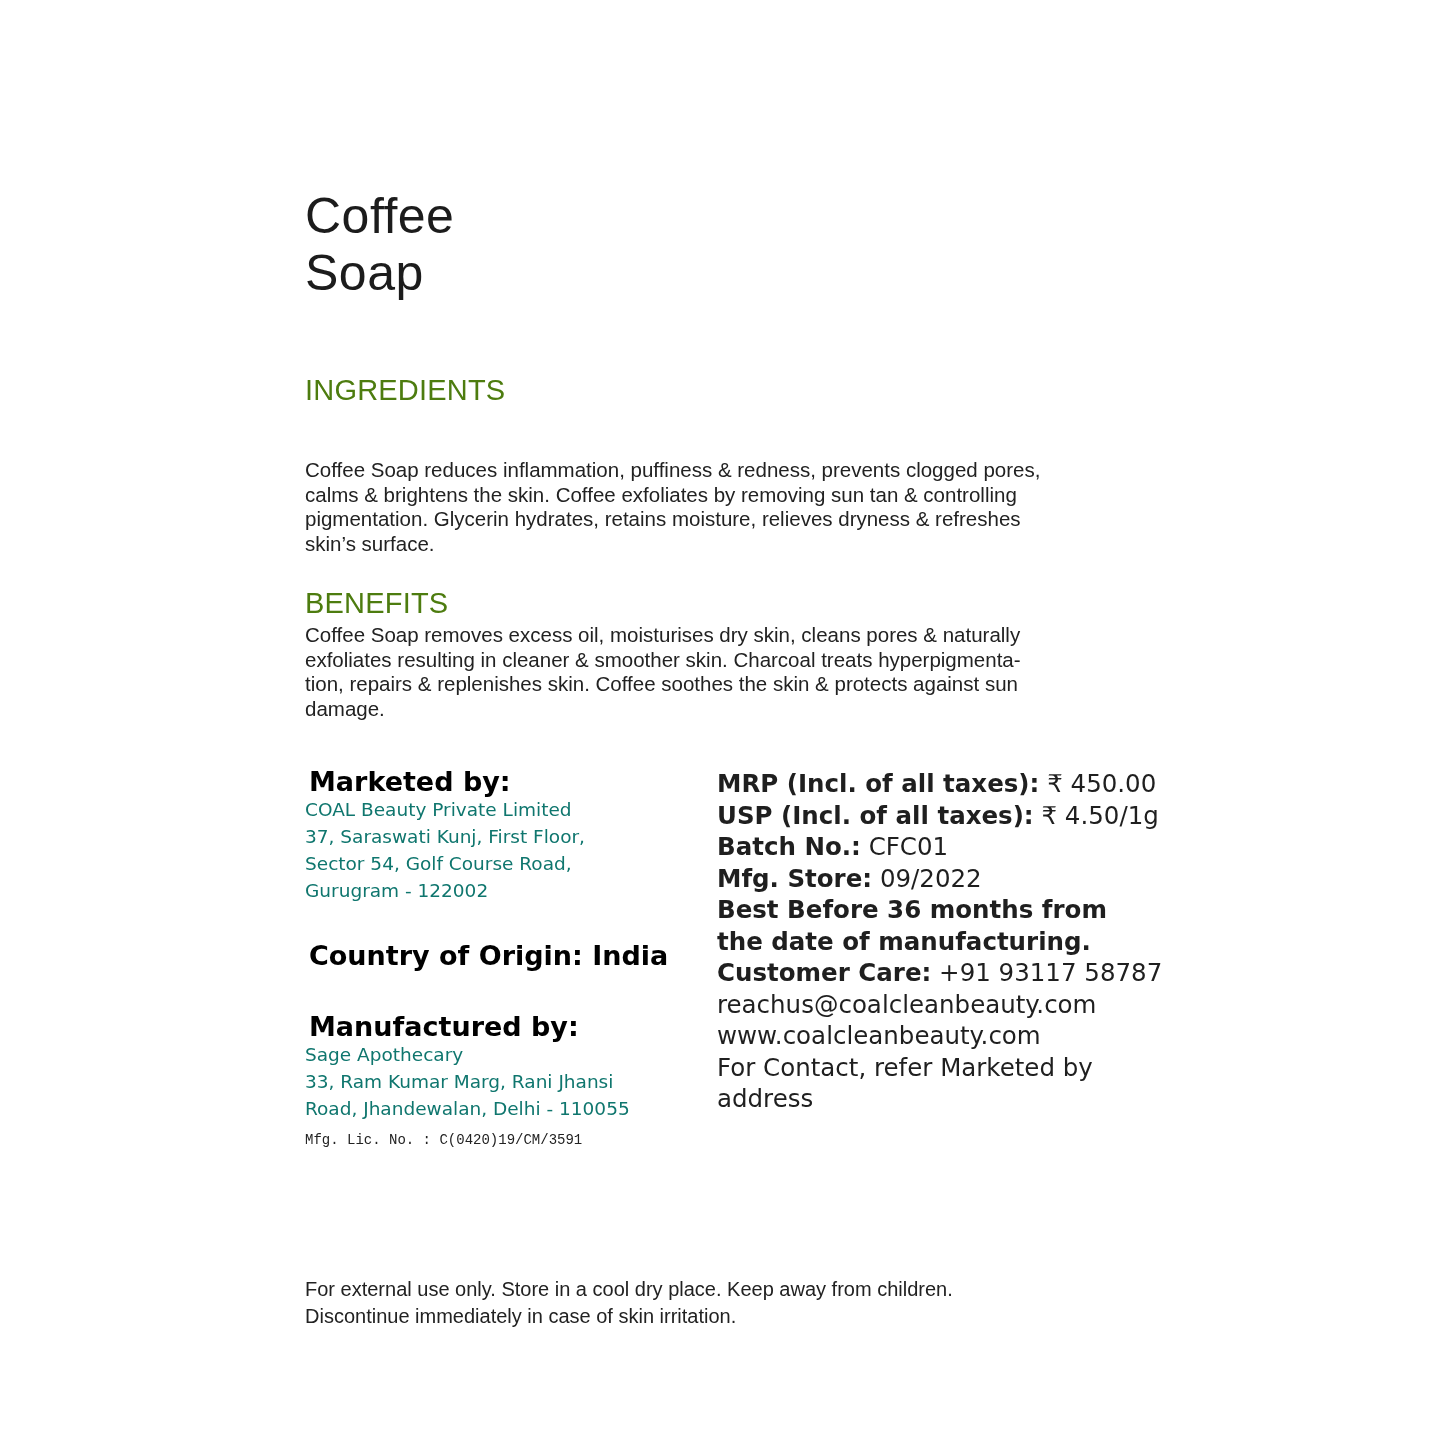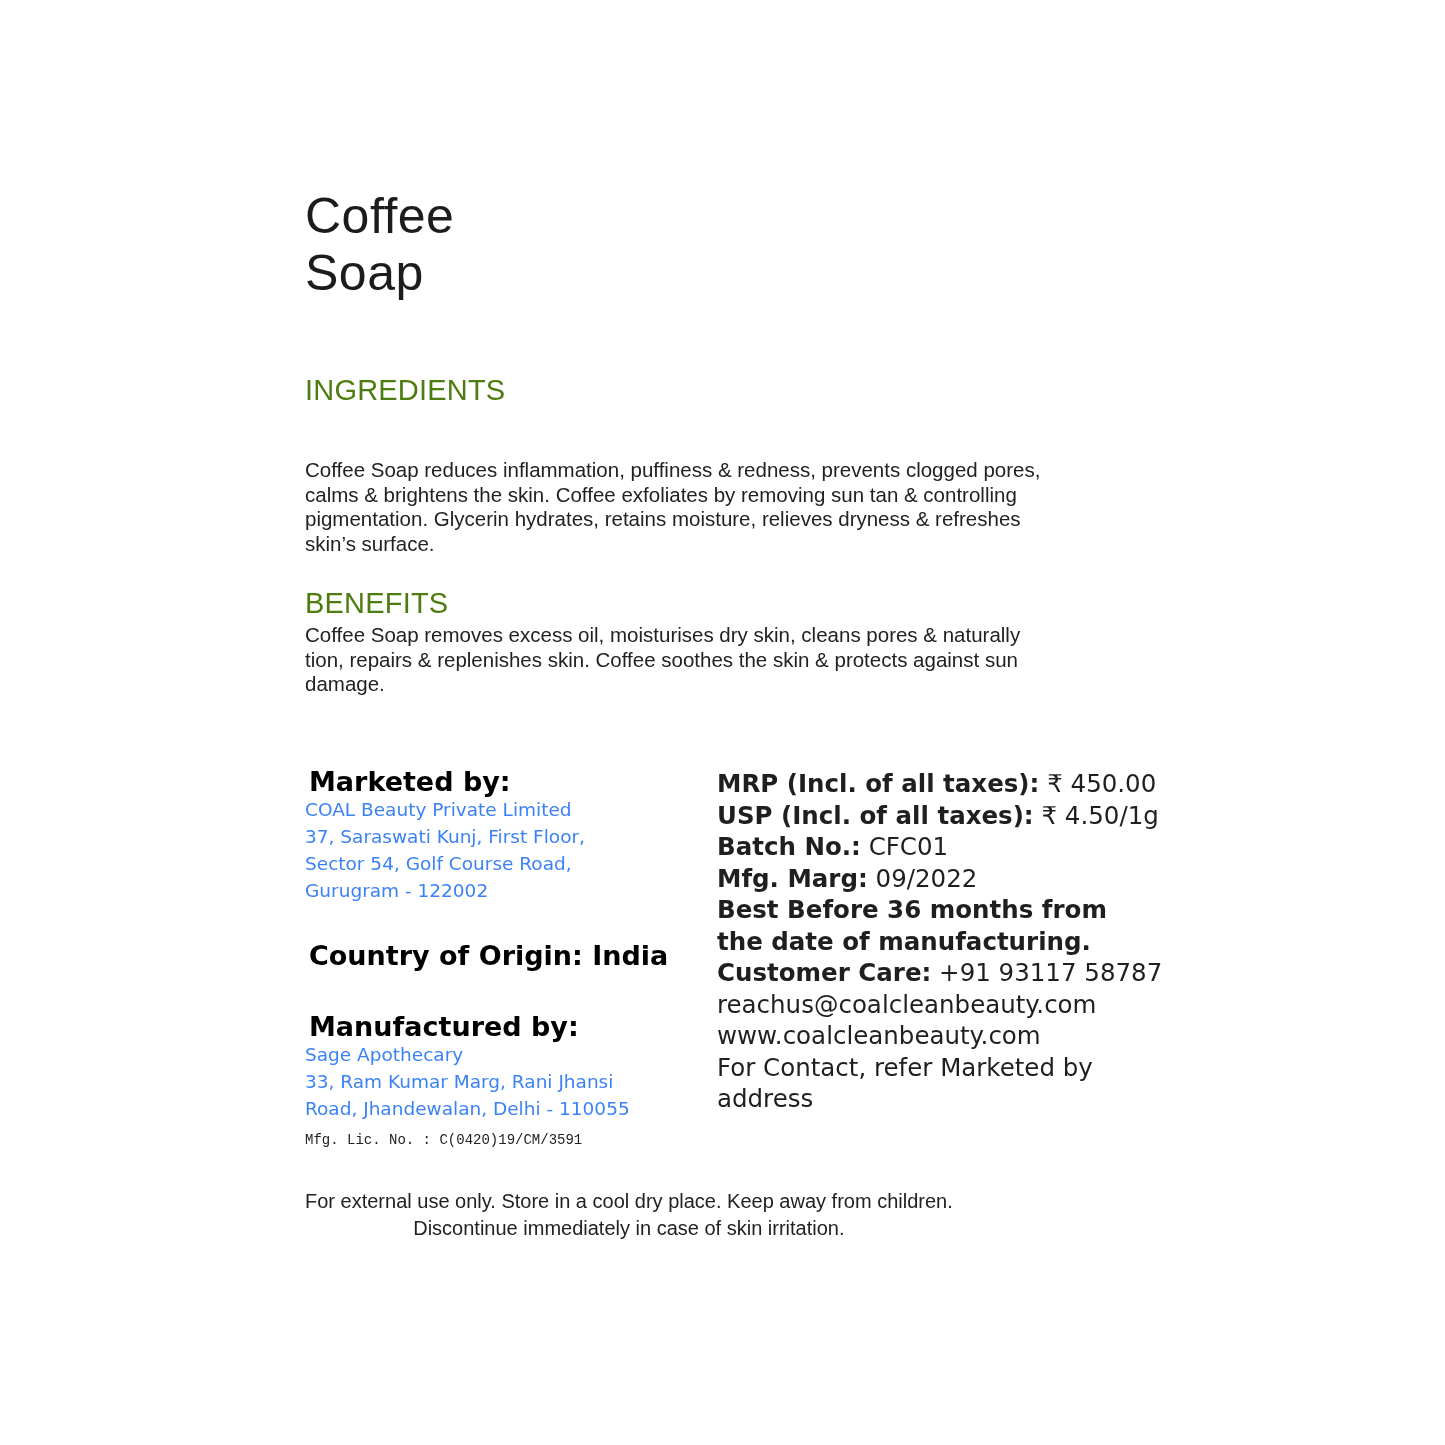--- a/index.html
+++ b/index.html
@@ -60,21 +60,21 @@
       font-size: 27px;
       line-height: 32px;
       color: #000000;
       margin: 4px;
       white-space: nowrap;
     }
     .addr {
       font-family: "DejaVu Sans", sans-serif;
       font-size: 18.5px;
       line-height: 27px;
-      color: #3b82f6;
+      color: #0f766e;
       margin: 0;
     }
     .addr span { display: block; white-space: nowrap; }
 
     .mkt-h { left: 305px; top: 762px; }
     .mkt-a { left: 305px; top: 796px; }
     .coo   { left: 305px; top: 936px; }
     .mfr-h { left: 305px; top: 1007px; }
     .mfr-a { left: 305px; top: 1041px; }
     .lic   { left: 305px; top: 1127px; font-family: Liberation Mono, monospace; font-size: 14px; line-height: 27px; color:#222; white-space: nowrap; }
@@ -86,27 +86,26 @@
       font-size: 24.5px;
       line-height: 31.5px;
       color: #1f1f1f;
       margin: 8px;
     }
     .details .line { display: block; white-space: nowrap; }
     .details .b { font-weight: bold; }
 
     .footer {
       left: 305px;
-      top: 1188px;
+      top: 1276px;
       font-family: "Liberation Sans", sans-serif;
       font-size: 20px;
       line-height: 27px;
       color: #222;
       margin: 0;
-      text-align: center;
     }
     .footer span { display: block; white-space: nowrap; }
   </style>
 </head>
 <body>
 
 <h1 class="abs title">
   <span>Coffee</span>
   <span>Soap</span>
 </h1>
@@ -115,20 +114,21 @@
 <p class="abs para ing-p">
   <span>Coffee Soap reduces inflammation, puffiness &amp; redness, prevents clogged pores,</span>
   <span>calms &amp; brightens the skin. Coffee exfoliates by removing sun tan &amp; controlling</span>
   <span>pigmentation. Glycerin hydrates, retains moisture, relieves dryness &amp; refreshes</span>
   <span>skin’s surface.</span>
 </p>
 
 <h2 class="abs section-heading ben-h">BENEFITS</h2>
 <p class="abs para ben-p">
   <span>Coffee Soap removes excess oil, moisturises dry skin, cleans pores &amp; naturally</span>
+  <span>exfoliates resulting in cleaner &amp; smoother skin. Charcoal treats hyperpigmenta-</span>
   <span>tion, repairs &amp; replenishes skin. Coffee soothes the skin &amp; protects against sun</span>
   <span>damage.</span>
 </p>
 
 <h3 class="abs block-h mkt-h">Marketed by:</h3>
 <div class="abs addr mkt-a">
   <span>COAL Beauty Private Limited</span>
   <span>37, Saraswati Kunj, First Floor,</span>
   <span>Sector 54, Golf Course Road,</span>
   <span>Gurugram - 122002</span>
@@ -141,21 +141,21 @@
   <span>Sage Apothecary</span>
   <span>33, Ram Kumar Marg, Rani Jhansi</span>
   <span>Road, Jhandewalan, Delhi - 110055</span>
 </div>
 <div class="abs lic">Mfg. Lic. No. : C(0420)19/CM/3591</div>
 
 <div class="abs details">
   <span class="line"><span class="b">MRP (Incl. of all taxes):</span><span> ₹ 450.00</span></span>
   <span class="line"><span class="b">USP (Incl. of all taxes):</span><span> ₹ 4.50/1g</span></span>
   <span class="line"><span class="b">Batch No.:</span><span> CFC01</span></span>
-  <span class="line"><span class="b">Mfg. Marg:</span><span> 09/2022</span></span>
+  <span class="line"><span class="b">Mfg. Store:</span><span> 09/2022</span></span>
   <span class="line b">Best Before 36 months from</span>
   <span class="line b">the date of manufacturing.</span>
   <span class="line"><span class="b">Customer Care:</span><span> +91 93117 58787</span></span>
   <span class="line">reachus@coalcleanbeauty.com</span>
   <span class="line">www.coalcleanbeauty.com</span>
   <span class="line">For Contact, refer Marketed by</span>
   <span class="line">address</span>
 </div>
 
 <p class="abs footer">

